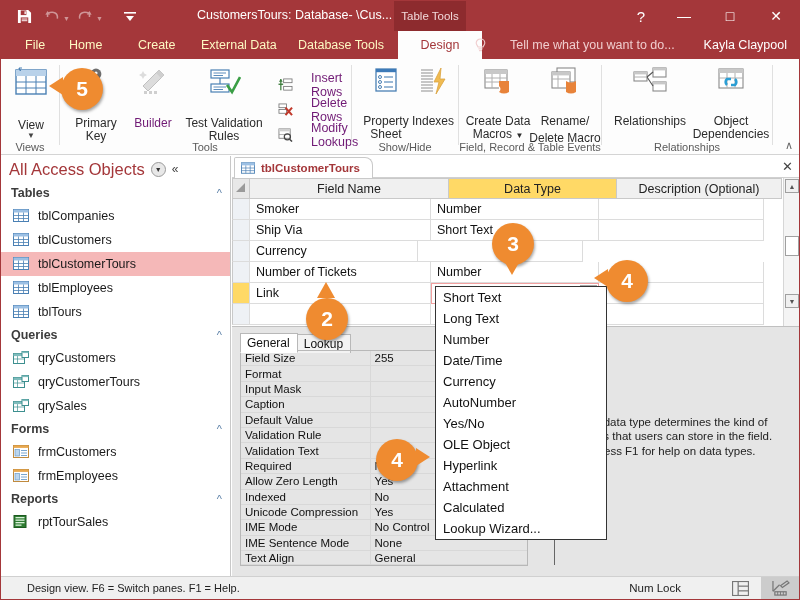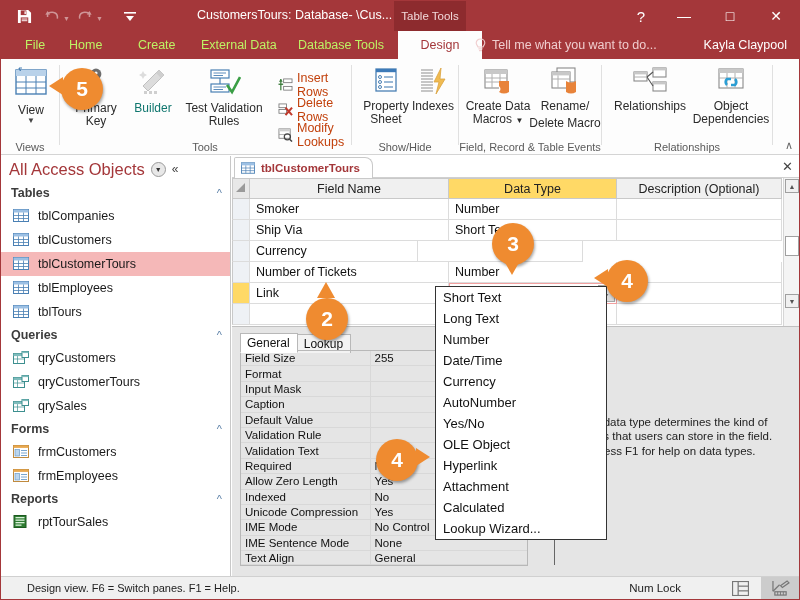--- a/index.html
+++ b/index.html
@@ -47,26 +47,26 @@
   .win-btn.help { font-size: 15px; width: 40px; }
 
   
   .tabsrow {
     position: absolute; top: 30px; left: 0; width: 798px; height: 28px;
     background: #a4373a;
   }
   .rtab {
     position: absolute; top: 0; height: 28px;
     display: flex; align-items: center; justify-content: center;
-    color: #bef264; font-size: 12.5px; padding: 0 10px;
+    color: #fef9c3; font-size: 12.5px; padding: 0 10px;
   }
   .rtab.active { background: #fdfdfd; color: #a4373a; }
   .tellme {
     position: absolute; left: 474px; top: 0; height: 28px;
-    display: flex; align-items: center; color: #f0cdce; font-size: 12.5px; gap: 6px;
+    display: flex; align-items: center; color: #f0cdce; font-size: 12.5px; gap: 24px;
   }
   .bulb { font-size: 13px; color: #f0cdce; }
   .username {
     position: absolute; right: 12px; top: 0; height: 28px;
     display: flex; align-items: center; color: #fff; font-size: 12.5px;
   }
 
   
   .ribbon {
     position: absolute; top: 58px; left: 0; width: 798px; height: 96px;
@@ -77,25 +77,25 @@
     position: absolute; top: 6px; width: 1px; height: 80px; background: #e0e0e0;
   }
   .grp-label {
     position: absolute; bottom: 2px; width: 100%; text-align: center;
     font-size: 11px; color: #5a5a5a;
   }
   .bigbtn {
     position: absolute; display: flex; flex-direction: column; align-items: center;
     font-size: 12px; color: #2b2b2b; text-align: center; line-height: 13px;
   }
-  .bigbtn .lbl { margin-top: 5px; }
-  .bigbtn.disabled { color: #0f766e; }
+  .bigbtn .lbl { margin-top: 20px; }
+  .bigbtn.disabled { color: #701a75; }
   .smallbtn {
-    position: absolute; display: flex; align-items: center; gap: 4px;
-    font-size: 12.5px; color: #c2410c;
+    position: absolute; display: flex; align-items: center; gap: 18px;
+    font-size: 12.5px; color: #701a75;
   }
   .ribbon-collapse {
     position: absolute; right: 6px; bottom: 2px; font-size: 11px; color: #666;
   }
 
   
   .ico { display:block; }
 
   
   .navpane {
@@ -159,21 +159,21 @@
     border-left: 9px solid transparent; border-bottom: 9px solid #9a9a9a;
   }
   .gh.fname { width: 199px; }
   .gh.dtype { width: 168px; background: #ffd966; }
   .gh.desc  { width: 165px; }
   .gridrow { display: flex; height: 21px; }
   .gc { border: 1px solid #dcdcdc; border-top: none; border-left: none; font-size: 12.5px;
         color: #111; display: flex; align-items: center; padding-left: 6px; background:#fff; }
   .gc.sel { width: 18px; background: #eef1f5; border-left: 1px solid #c9c9c9; padding:0; }
   .gc.sel.active { background: #ffd966; }
-  .gc.f { width: 199px; }
+  .gc.f { width: 181px; }
   .gc.d { width: 168px; }
   .gc.e { width: 165px; }
   .gc.d.editing {
     background: #fff; border: 1px solid #f2a0a0; position: relative; padding-right: 0;
   }
   .dd-arrow {
     position: absolute; right: 1px; top: 1px; width: 17px; height: 17px;
     background: #dcdcdc; border: 1px solid #a8a8a8;
     display: flex; align-items: center; justify-content: center; font-size: 8px; color: #333;
   }

